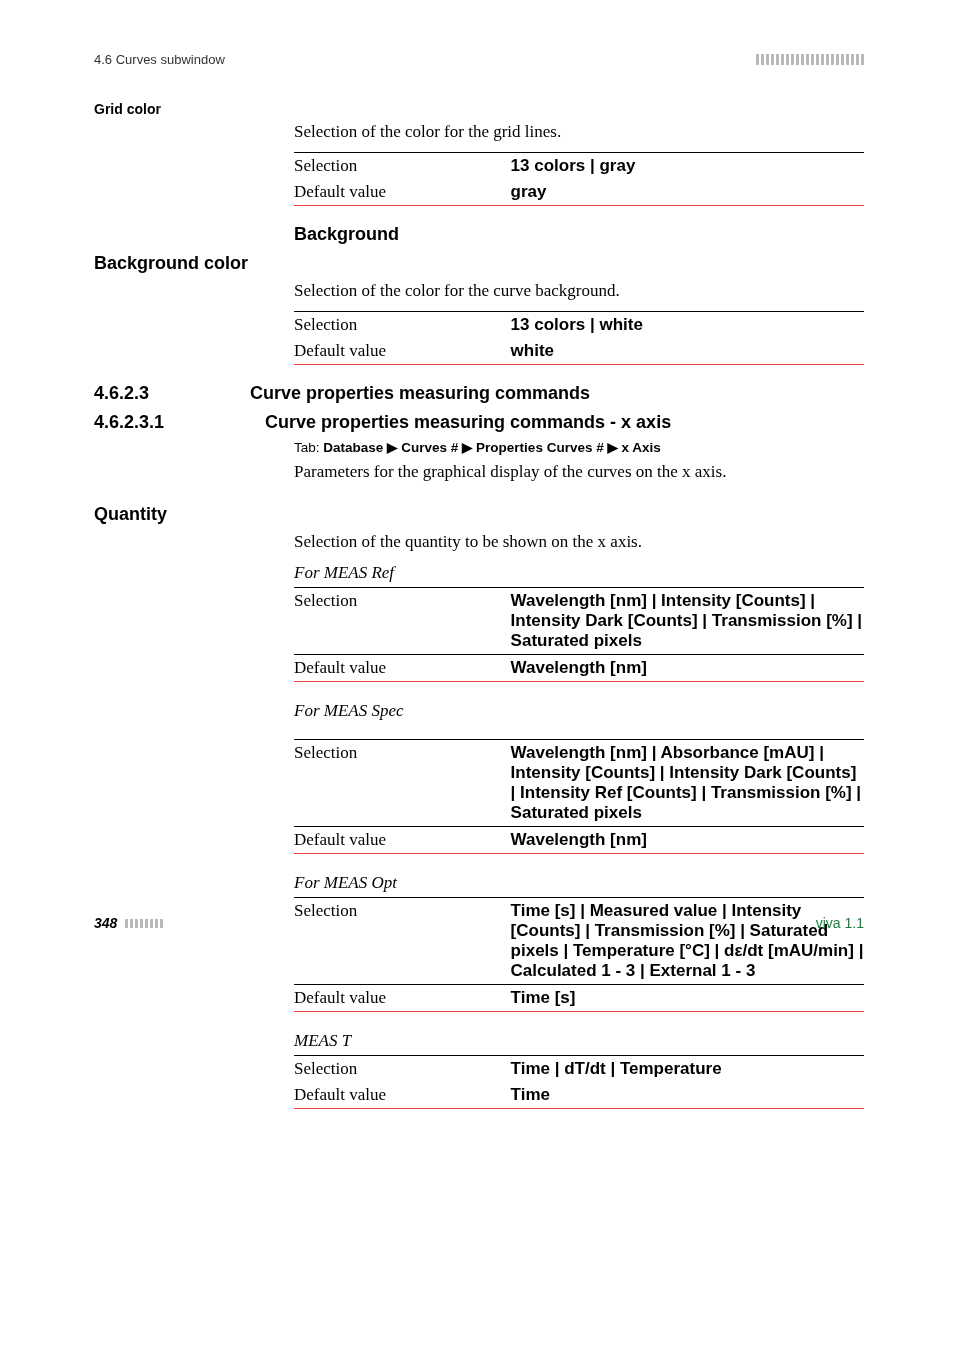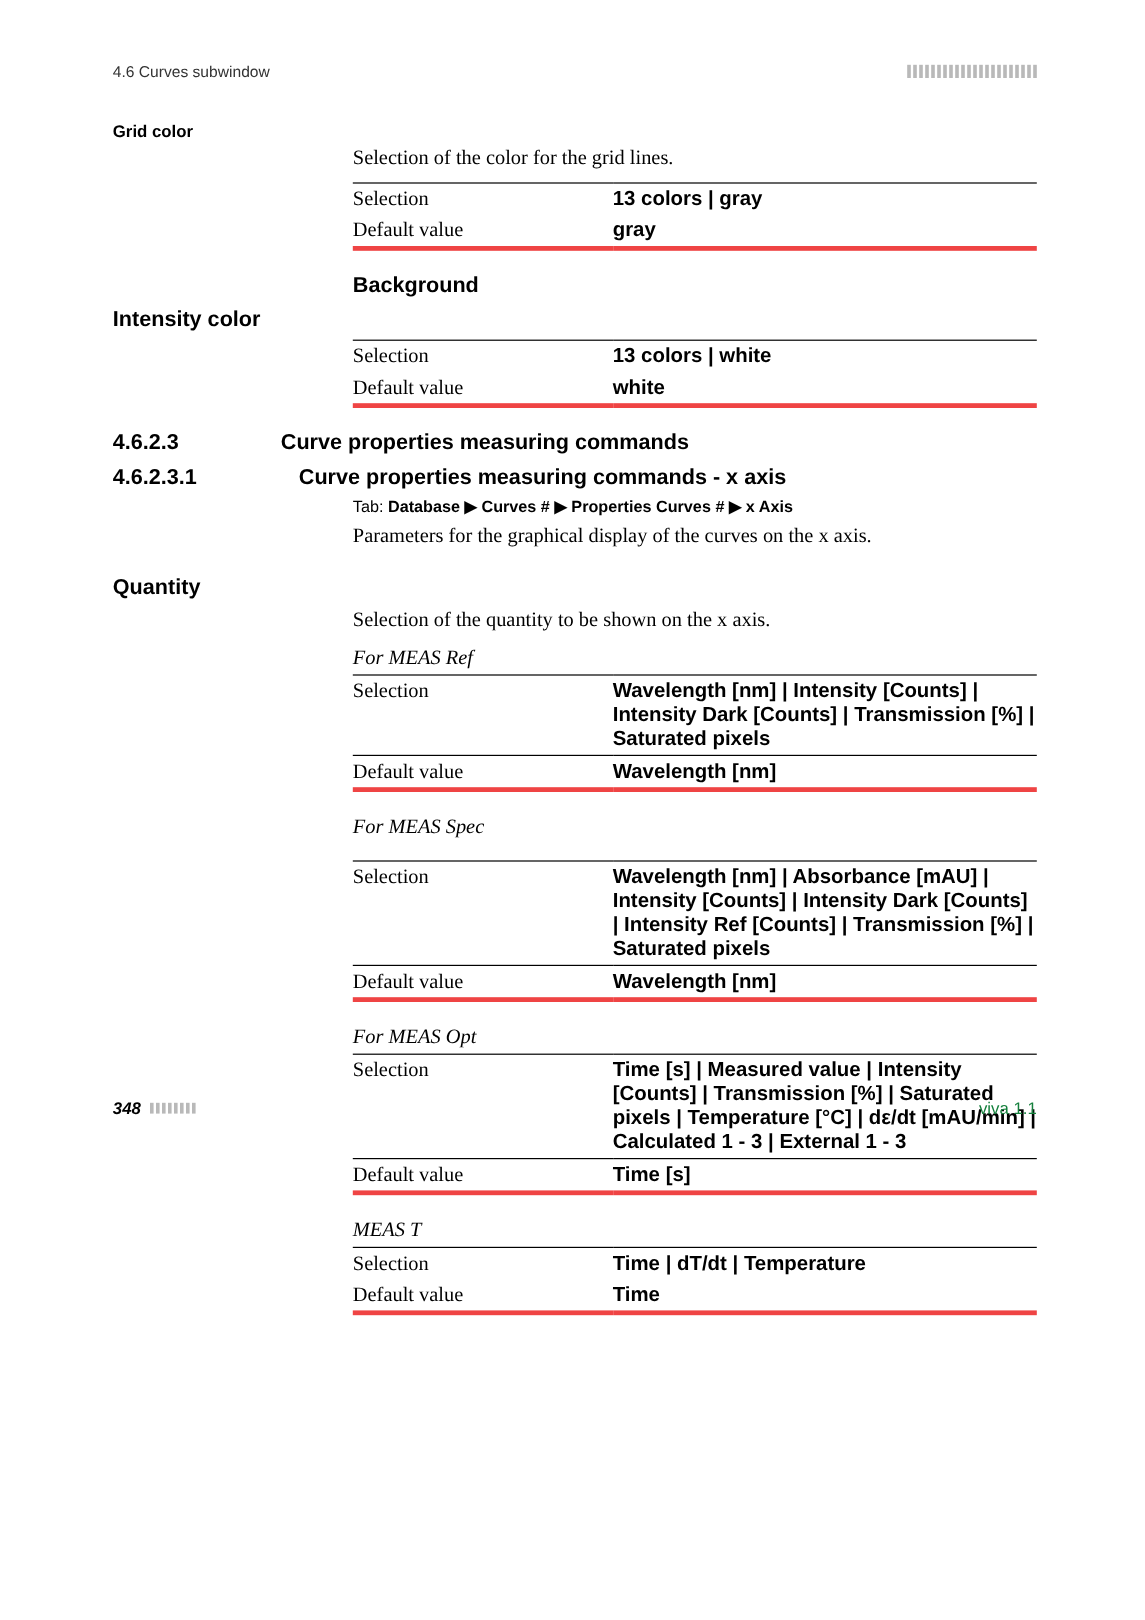--- a/index.html
+++ b/index.html
@@ -68,34 +68,34 @@
     width: 100%;
     border-collapse: collapse;
     font-size: 17px;
     margin: 2px 0 18px 0;
   }
   .prop-table td {
     padding: 3px 0;
     vertical-align: top;
   }
   .prop-table tr.linetop td { border-top: 1px solid #000; }
-  .prop-table tr.linebot td { border-bottom: 4px solid #ef4444; }
+  .prop-table tr.linebot td { border-bottom: 1px solid #ef4444; }
   .lab { width: 38%; }
   .val { font-family: Arial, Helvetica, sans-serif; font-weight: bold; }
   .italic { font-style: italic; }
   .bg-head {
     font-family: Arial, Helvetica, sans-serif;
     font-weight: bold;
     font-size: 18px;
     margin: 8px 0 8px 0;
   }
   .num-row {
     display: flex;
     align-items: baseline;
-    gap: 40px;
+    gap: 56px;
     margin: 18px 0 6px 0;
   }
   .num-row .num {
     font-family: Arial, Helvetica, sans-serif;
     font-weight: bold;
     font-size: 18px;
     width: 100px;
   }
   .num-row .tit {
     font-family: Arial, Helvetica, sans-serif;
@@ -175,22 +175,23 @@
       <tr class="linebot">
         <td class="lab">Default value</td>
         <td class="val">gray</td>
       </tr>
     </tbody>
       </table>
 
     <div class="bg-head">Background</div>
   </div>
 
-  <div class="sub-bold" style="margin-top:2px">Intensity color</div>
-  <div class="content-col">
+  <div class="sub-bold" style="margin-top:2px">Background color</div>
+  <div class="content-col">
+    <div class="para">Selection of the color for the curve background.</div>
     <table class="prop-table">
       <tbody>
           <tr class="linetop">
         <td class="lab">Selection</td>
         <td class="val">13 colors | white</td>
       </tr>
       <tr class="linebot">
         <td class="lab">Default value</td>
         <td class="val">white</td>
       </tr>

